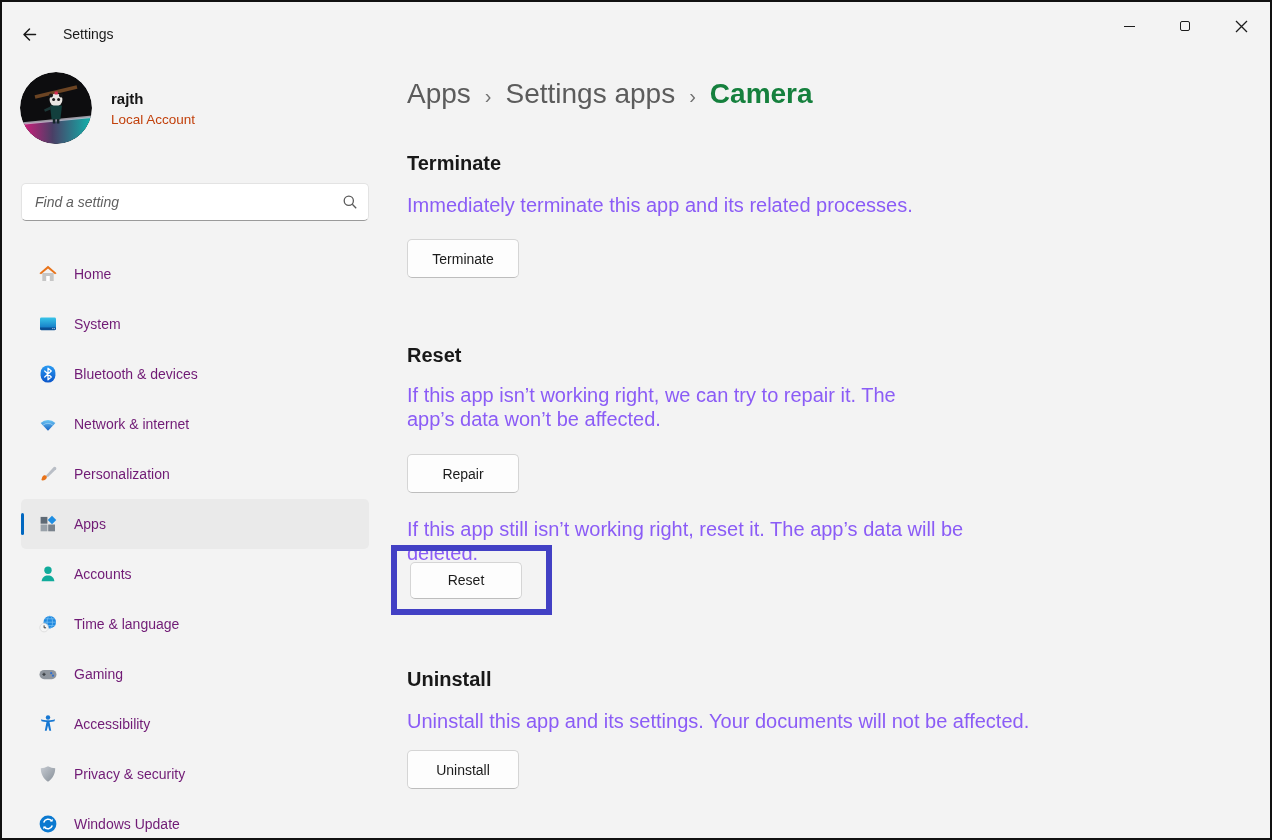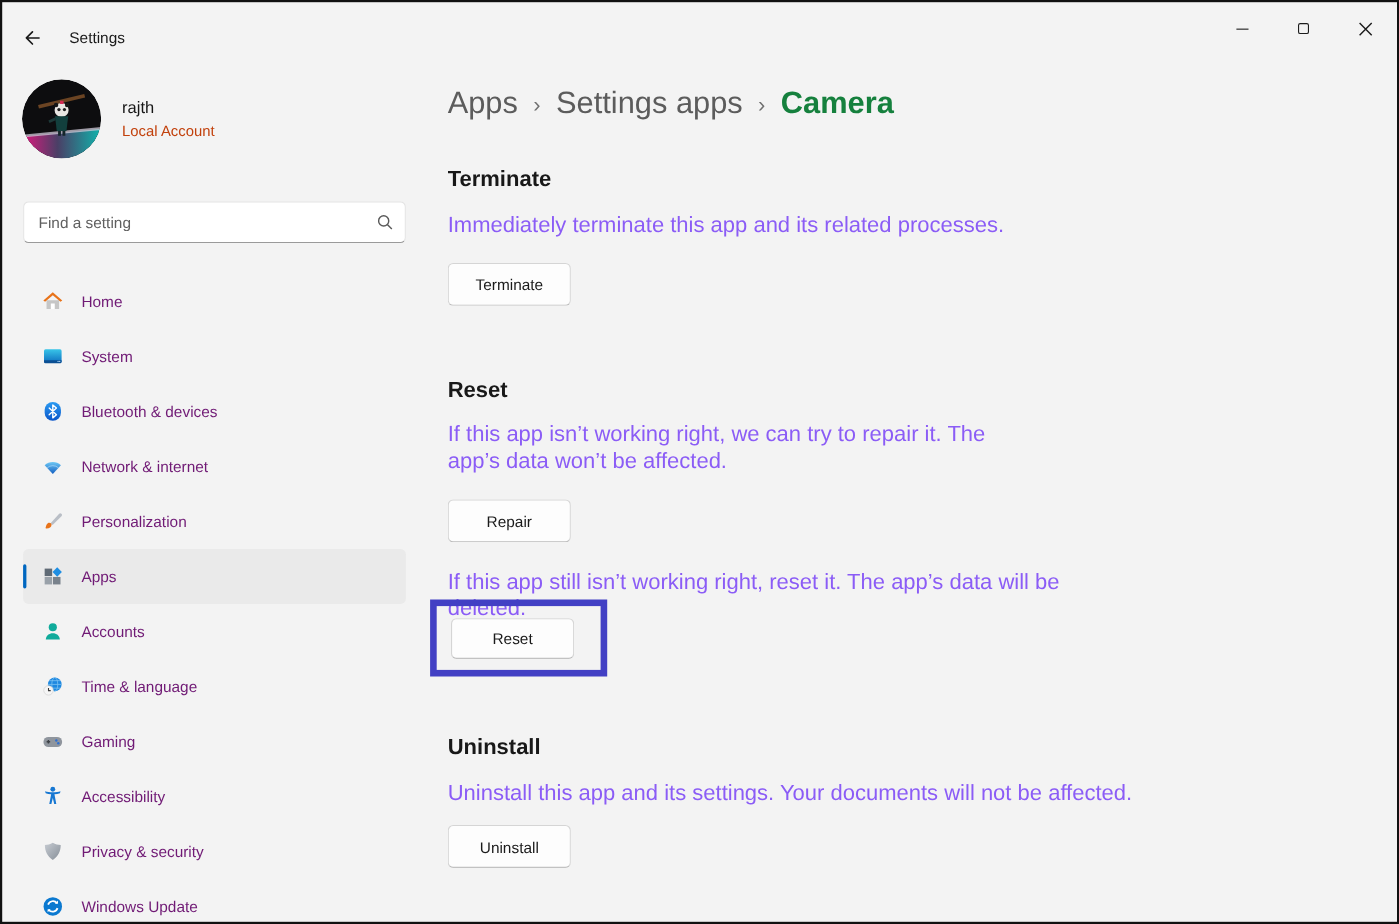--- a/index.html
+++ b/index.html
@@ -16,29 +16,29 @@
   .app-title { position:absolute; left:61px; top:24px; font-size:14px; color:#1a1a1a; }
   .win-controls { position:absolute; right:1px; top:0; height:48px; display:flex; }
   .win-btn { width:56px; height:48px; display:flex; align-items:center; justify-content:center; }
   .glyph-min { width:11px; height:0; border-top:1.4px solid #1c1c1c; }
   .glyph-max { width:10px; height:10px; border:1.4px solid #1c1c1c; border-radius:2px; }
 
   
   #profile { position:absolute; left:18px; top:70px; display:flex; align-items:center; }
   .avatar { width:72px; height:72px; border-radius:50%; overflow:hidden; flex:0 0 auto; }
   .profile-text { margin-left:19px; }
-  .profile-name { font-size:15px; font-weight:400; color:#161616; }
+  .profile-name { font-size:15px; font-weight:700; color:#161616; }
   .profile-type { font-size:13.5px; color:#c2410c; margin-top:5px; }
 
   
   #searchbox { position:absolute; left:19px; top:181px; width:348px; height:38px; }
   #searchbox input {
     width:100%; height:100%; background:#fff; border:1px solid #e3e3e3;
     border-bottom:1px solid #9a9a9a; border-radius:5px; padding:0 36px 0 13px;
-    font-family:"Liberation Sans", sans-serif; font-size:14px; color:#4c1d95; outline:none;
+    font-family:"Liberation Sans", sans-serif; font-size:14px; color:#4c1d95; outline:none;font-style:italic;
   }
   #searchbox input::placeholder { color:#5f5f5f; opacity:1; }
   .search-ic { position:absolute; right:11px; top:11px; }
 
   
   #nav { position:absolute; left:19px; top:247px; width:348px; }
   .nav-item { position:relative; height:50px; display:flex; align-items:center; border-radius:5px; cursor:pointer; }
   .nav-item.selected { background:#eaeaea; }
   .nav-item.selected::before {
     content:""; position:absolute; left:0; top:14px; width:3px; height:22px;

